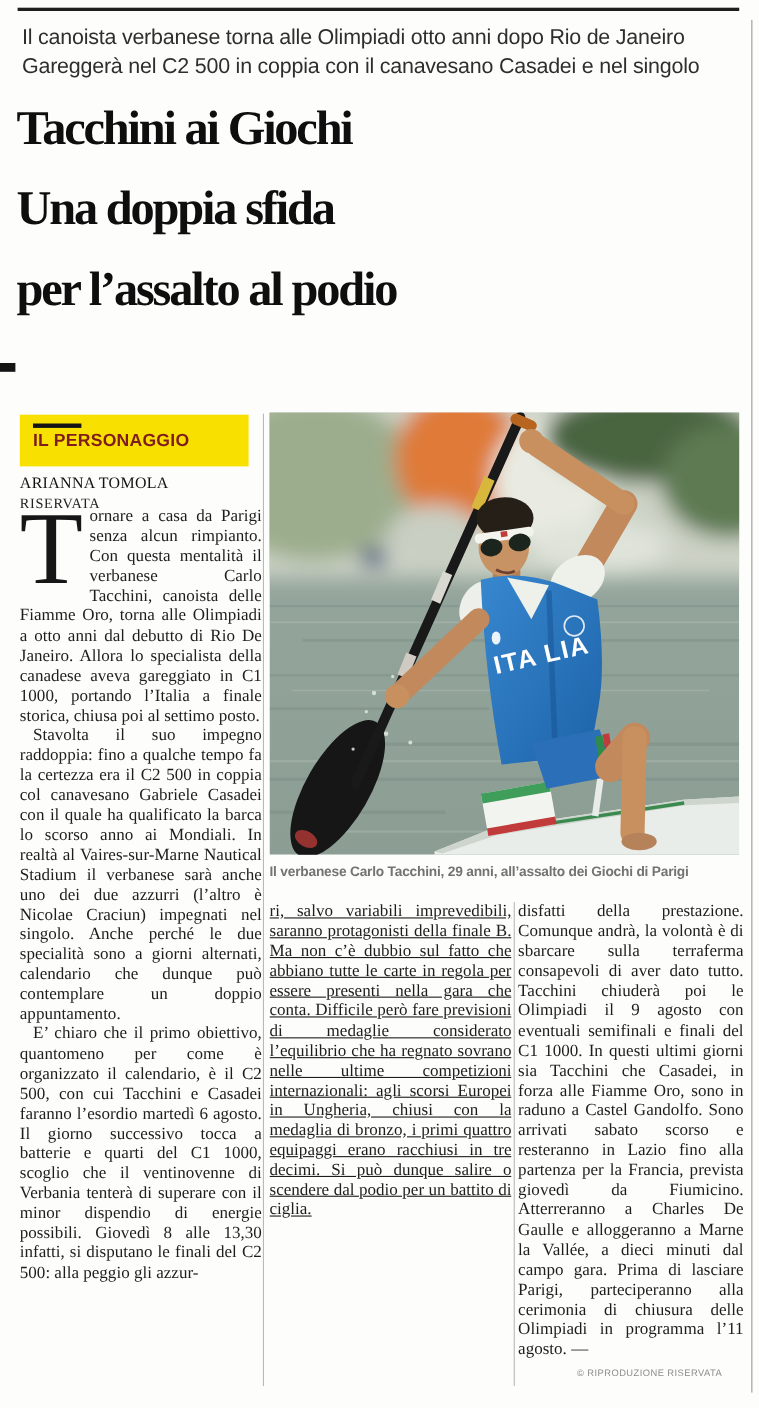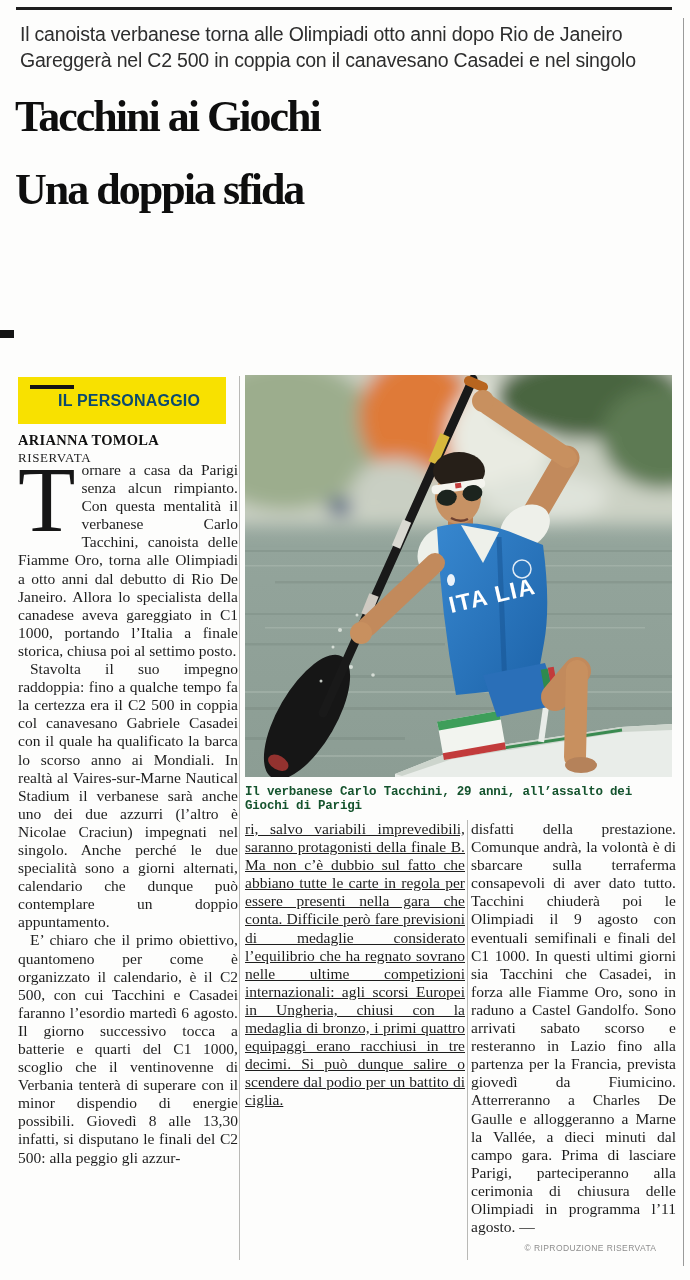--- a/index.html
+++ b/index.html
@@ -19,45 +19,45 @@
           font-size:19.5px;line-height:26px;color:#2e2e2e;letter-spacing:-0.2px;font-weight:500;}
 
   
   .headline{left:15px;top:80px;width:665px;font-family:"Liberation Serif",serif;
             font-weight:bold;font-size:44px;line-height:73px;color:#0e0e0e;letter-spacing:-2px;}
 
   
   .section-box{left:18px;top:377px;width:208px;height:47px;background:#f8e100;}
   .section-box .bar{position:absolute;left:12px;top:8px;width:44px;height:4px;background:#141414;}
   .section-box .lbl{position:absolute;left:12px;top:15px;font-family:"Liberation Sans",sans-serif;
-                    font-weight:bold;font-size:16px;letter-spacing:0.2px;color:#0c4a6e;margin-left:28px;}
-
-  
-  .byline-author{left:18px;top:432px;font-family:"Liberation Serif",serif;font-weight:bold;
+                    font-weight:bold;font-size:16px;letter-spacing:0.2px;color:#7f1d1d;}
+
+  
+  .byline-author{left:18px;top:432px;font-family:"Liberation Serif",serif;font-weight:normal;
                  font-size:14.5px;letter-spacing:0.3px;color:#111;}
   .byline-place{left:18px;top:450px;font-family:"Liberation Serif",serif;
                 font-size:13px;letter-spacing:0.6px;color:#222;}
 
   
   .col{font-size:15.5px;line-height:18.1px;text-align:justify;color:#1d1d1d;
        overflow:hidden;}
   .col p{margin:0;padding:0;hyphens:none;}
   .col p.ind{text-indent:12px;}
   .col-left{left:18px;top:461px;width:220px;height:798px;}
   .col-mid{left:245px;top:820px;width:220px;height:440px;text-decoration:underline;}
   .col-right{left:471px;top:820px;width:205px;height:422px;}
 
   .dropcap{float:left;font-size:94px;line-height:72px;height:72px;padding:2px 6px 0 0;
            font-weight:normal;color:#161616;font-family:"Liberation Serif",serif;}
 
   
   .photo{left:245px;top:375px;width:427px;height:402px;}
   .photo svg{display:block;width:100%;height:100%;}
-  .caption{left:245px;top:785px;width:427px;font-family:Liberation Mono, monospace;
-           font-weight:bold;font-size:12.5px;letter-spacing:-0.2px;color:#14532d;}
+  .caption{left:245px;top:785px;width:427px;font-family:Liberation Sans, sans-serif;
+           font-weight:bold;font-size:12.5px;letter-spacing:-0.2px;color:#737373;}
 
   .copyright{left:488px;top:1243px;width:205px;text-align:center;
              font-family:"Liberation Sans",sans-serif;font-size:8.5px;
              letter-spacing:0.4px;color:#8d8d8d;}
 </style>
 </head>
 <body>
 
 <div id="page">
 
@@ -68,20 +68,21 @@
   <div class="abs col-rule-2"></div>
 
   <div class="abs kicker">
     <div>Il canoista verbanese torna alle Olimpiadi otto anni dopo Rio de Janeiro</div>
     <div>Gareggerà nel C2 500 in coppia con il canavesano Casadei e nel singolo</div>
   </div>
 
   <div class="abs headline">
     <div>Tacchini ai Giochi</div>
     <div>Una doppia sfida</div>
+    <div>per l’assalto al podio</div>
   </div>
 
   <div class="abs section-box">
     <div class="bar"></div>
     <div class="lbl">IL PERSONAGGIO</div>
   </div>
 
   <div class="abs byline-author">ARIANNA TOMOLA</div>
   <div class="abs byline-place">RISERVATA</div>
 

